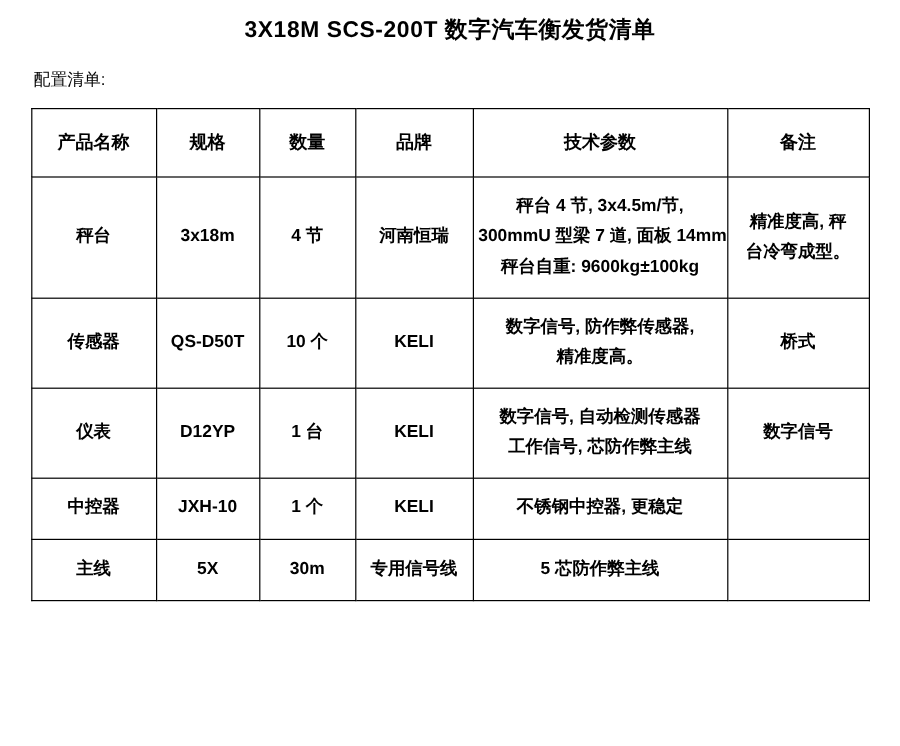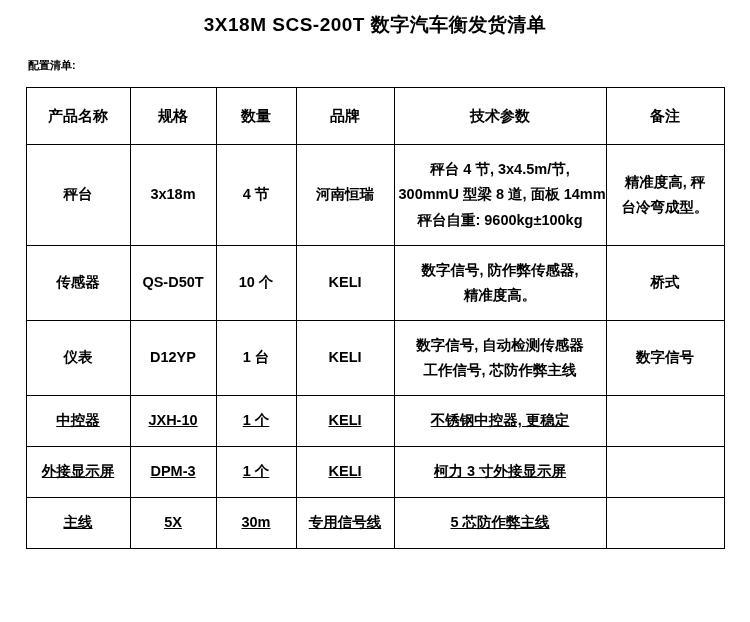--- a/index.html
+++ b/index.html
@@ -22,22 +22,22 @@
   }
   .doc-title {
     text-align: center;
     font-size: 19px;
     font-weight: bold;
     letter-spacing: 0.5px;
     padding-top: 12px;
     padding-bottom: 2px;
   }
   .subtitle {
-    font-size: 11px;
-    font-weight: bold;
+    font-size: 14px;
+    font-weight: normal;
     margin: 18px 0 14px 28px;
   }
   table.spec {
     border-collapse: collapse;
     margin: 0 auto;
     width: 698px;
     table-layout: fixed;
   }
   table.spec td, table.spec th {
     border: 1px solid #000000;
@@ -56,21 +56,21 @@
   .col-spec   { width: 86px; }
   .col-qty    { width: 80px; }
   .col-brand  { width: 98px; }
   .col-tech   { width: 212px; }
   .col-note   { width: 118px; }
   .cell-multiline div {
     white-space: nowrap;
   }
   .row-tall td { height: 88px; }
   .row-mid td  { height: 62px; }
-  .row-small td { height: 38px; text-decoration: underline; }
+  .row-small td { height: 38px; }
   .note-row td {
     text-align: left;
     padding-left: 10px;
     font-size: 14.5px;
     font-weight: bold;
     height: 38px;
   }
 </style>
 </head>
 <body>
@@ -101,21 +101,21 @@
       </tr>
     </thead>
     <tbody>
       <tr class="row-tall">
         <td>秤台</td>
         <td>3x18m</td>
         <td>4 节</td>
         <td>河南恒瑞</td>
         <td class="cell-multiline">
           <div>秤台 4 节, 3x4.5m/节,</div>
-          <div>300mmU 型梁 8 道, 面板 14mm</div>
+          <div>300mmU 型梁 7 道, 面板 14mm</div>
           <div>秤台自重: 9600kg±100kg</div>
         </td>
         <td class="cell-multiline">
           <div>精准度高, 秤</div>
           <div>台冷弯成型。</div>
         </td>
       </tr>
       <tr class="row-mid">
         <td>传感器</td>
         <td>QS-D50T</td>
@@ -140,28 +140,20 @@
       </tr>
       <tr class="row-small">
         <td>中控器</td>
         <td>JXH-10</td>
         <td>1 个</td>
         <td>KELI</td>
         <td>不锈钢中控器, 更稳定</td>
         <td></td>
       </tr>
       <tr class="row-small">
-        <td>外接显示屏</td>
-        <td>DPM-3</td>
-        <td>1 个</td>
-        <td>KELI</td>
-        <td>柯力 3 寸外接显示屏</td>
-        <td></td>
-      </tr>
-      <tr class="row-small">
         <td>主线</td>
         <td>5X</td>
         <td>30m</td>
         <td>专用信号线</td>
         <td>5 芯防作弊主线</td>
         <td></td>
       </tr>
     </tbody>
   </table>
 

